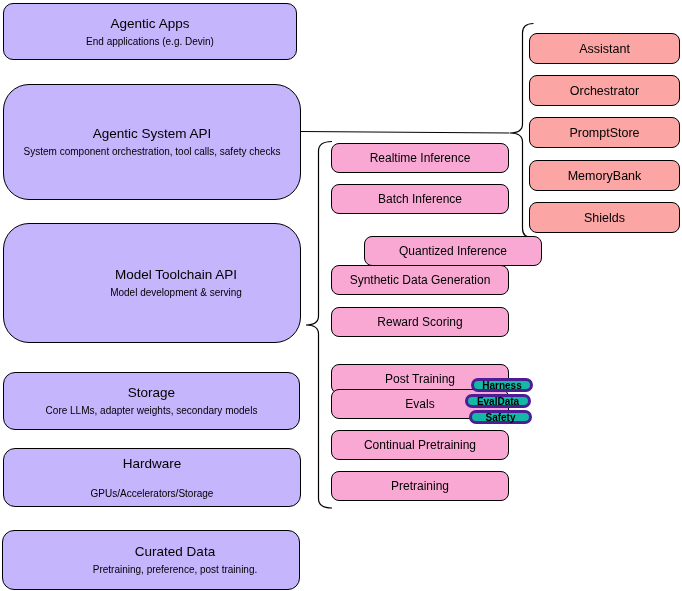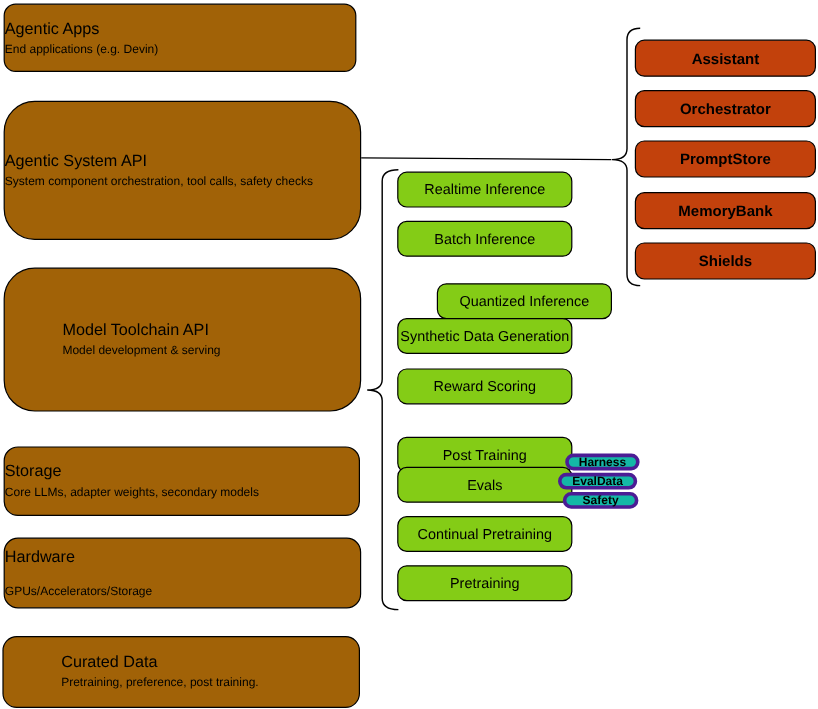--- a/index.html
+++ b/index.html
@@ -15,61 +15,60 @@
   svg.overlay {
     position: absolute;
     left: 0; top: 0;
     width: 682px; height: 591px;
     pointer-events: none;
   }
   .node {
     position: absolute;
     box-sizing: border-box;
     border: 1px solid #000000;
-    background: #a16207;
+    background: #c4b5fd;
     display: flex;
     flex-direction: column;
-    align-items: flex-start;
+    align-items: center;
     justify-content: center;
     text-align: center;
   }
   .node .node-title { font-size: 13.5px; line-height: 16px; white-space: nowrap; }
   .node .node-sub   { font-size: 10px;  line-height: 13px; margin-top: 3px; white-space: nowrap; }
   .mbox {
     position: absolute;
     left: 331px;
-    width: 146px;
+    width: 178px;
     height: 30px;
     box-sizing: border-box;
     border: 1px solid #000000;
     border-radius: 8px;
-    background: #84cc16;
+    background: #f9a8d4;
     display: flex;
     align-items: center;
     justify-content: center;
     font-size: 12px;
     white-space: nowrap;
     z-index: 2;
   }
   .rbox {
     position: absolute;
     left: 529px;
     width: 151px;
     height: 31px;
     box-sizing: border-box;
     border: 1px solid #000000;
     border-radius: 8px;
-    background: #c2410c;
+    background: #fca5a5;
     display: flex;
     align-items: center;
     justify-content: center;
     font-size: 12.5px;
     white-space: nowrap;
     z-index: 2;
-    font-weight: bold;
   }
   .tag {
     position: absolute;
     box-sizing: border-box;
     border: 3px solid #4c1d95;
     border-radius: 8px;
     background: #14b8a6;
     display: flex;
     align-items: center;
     justify-content: center;

